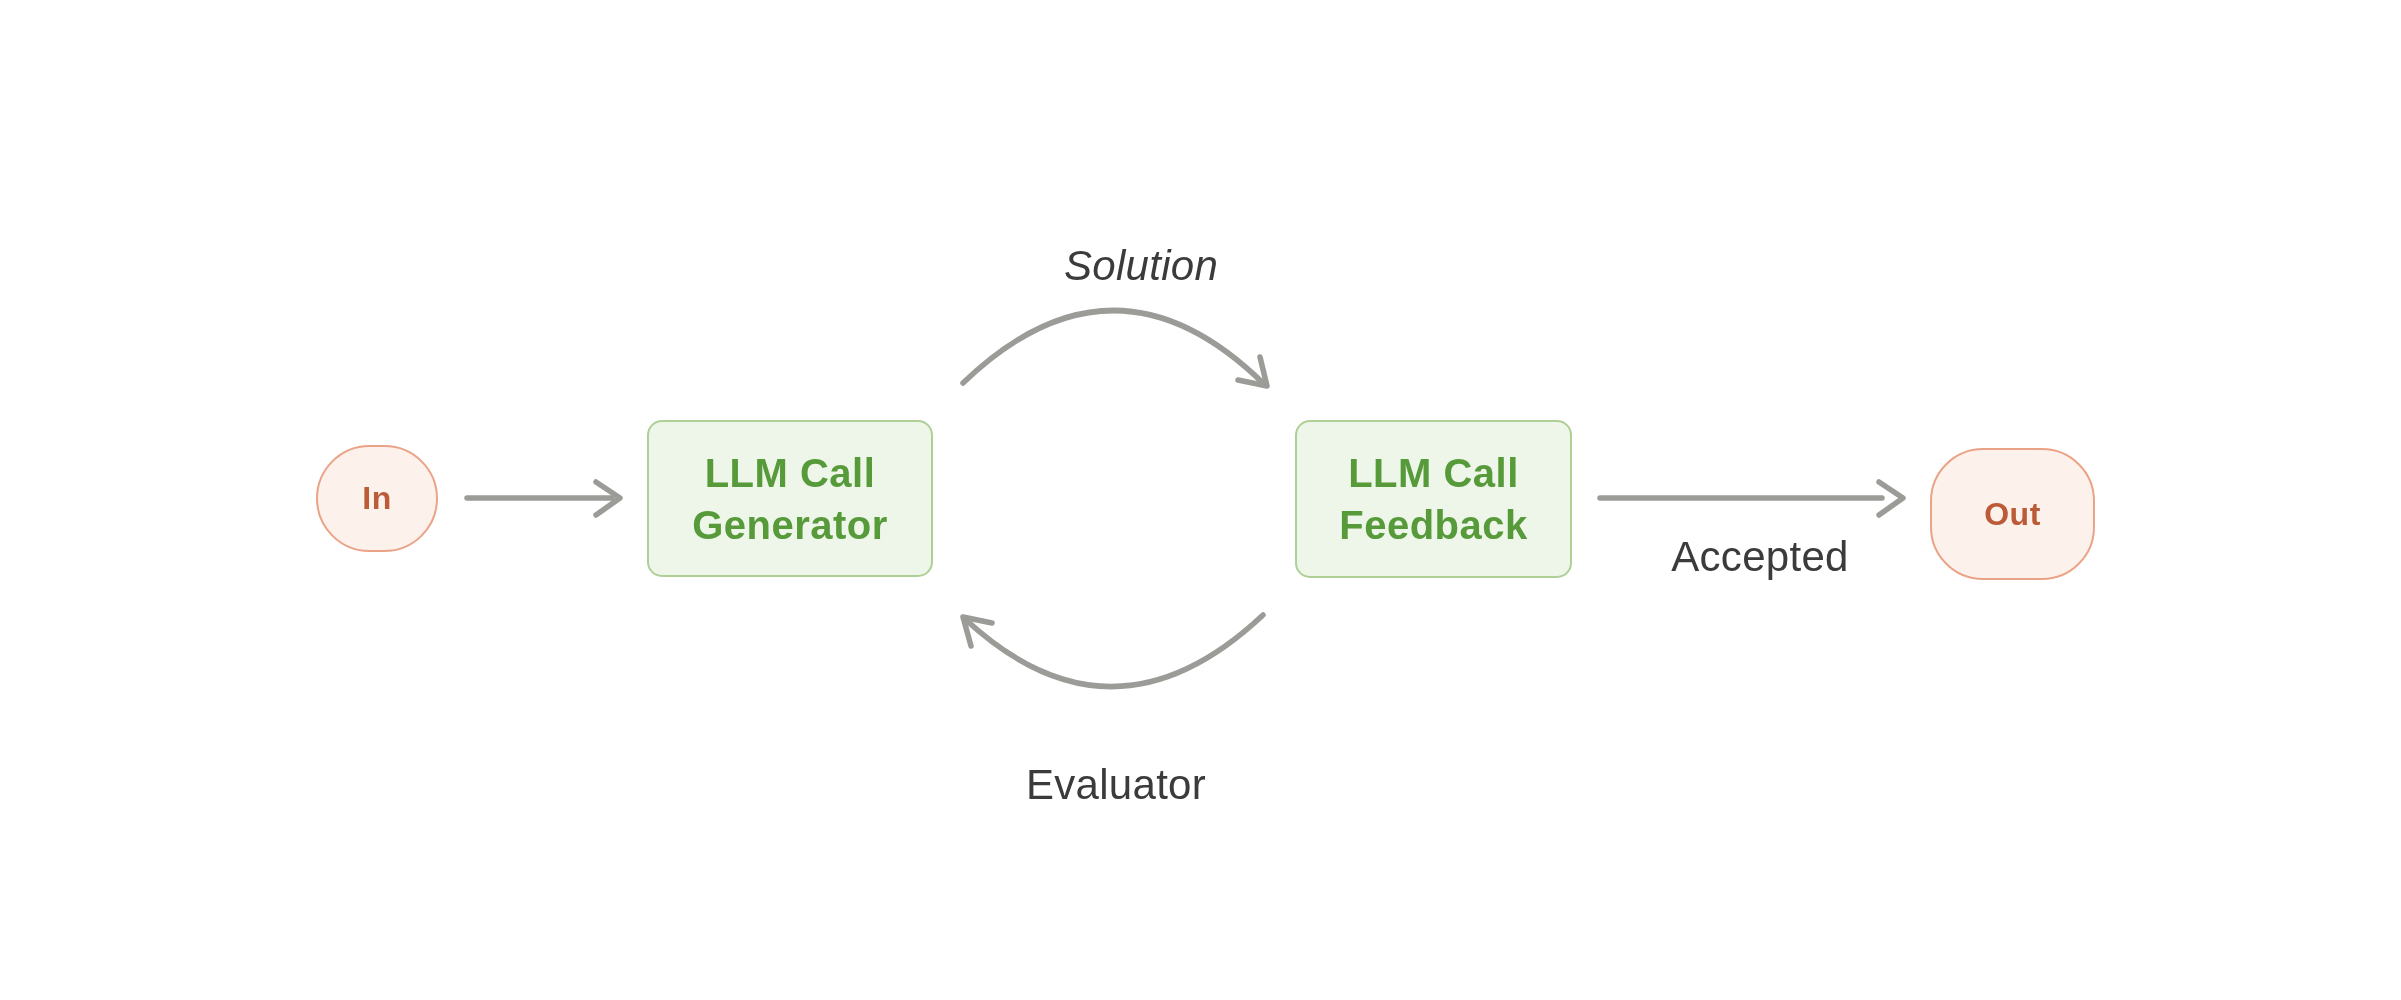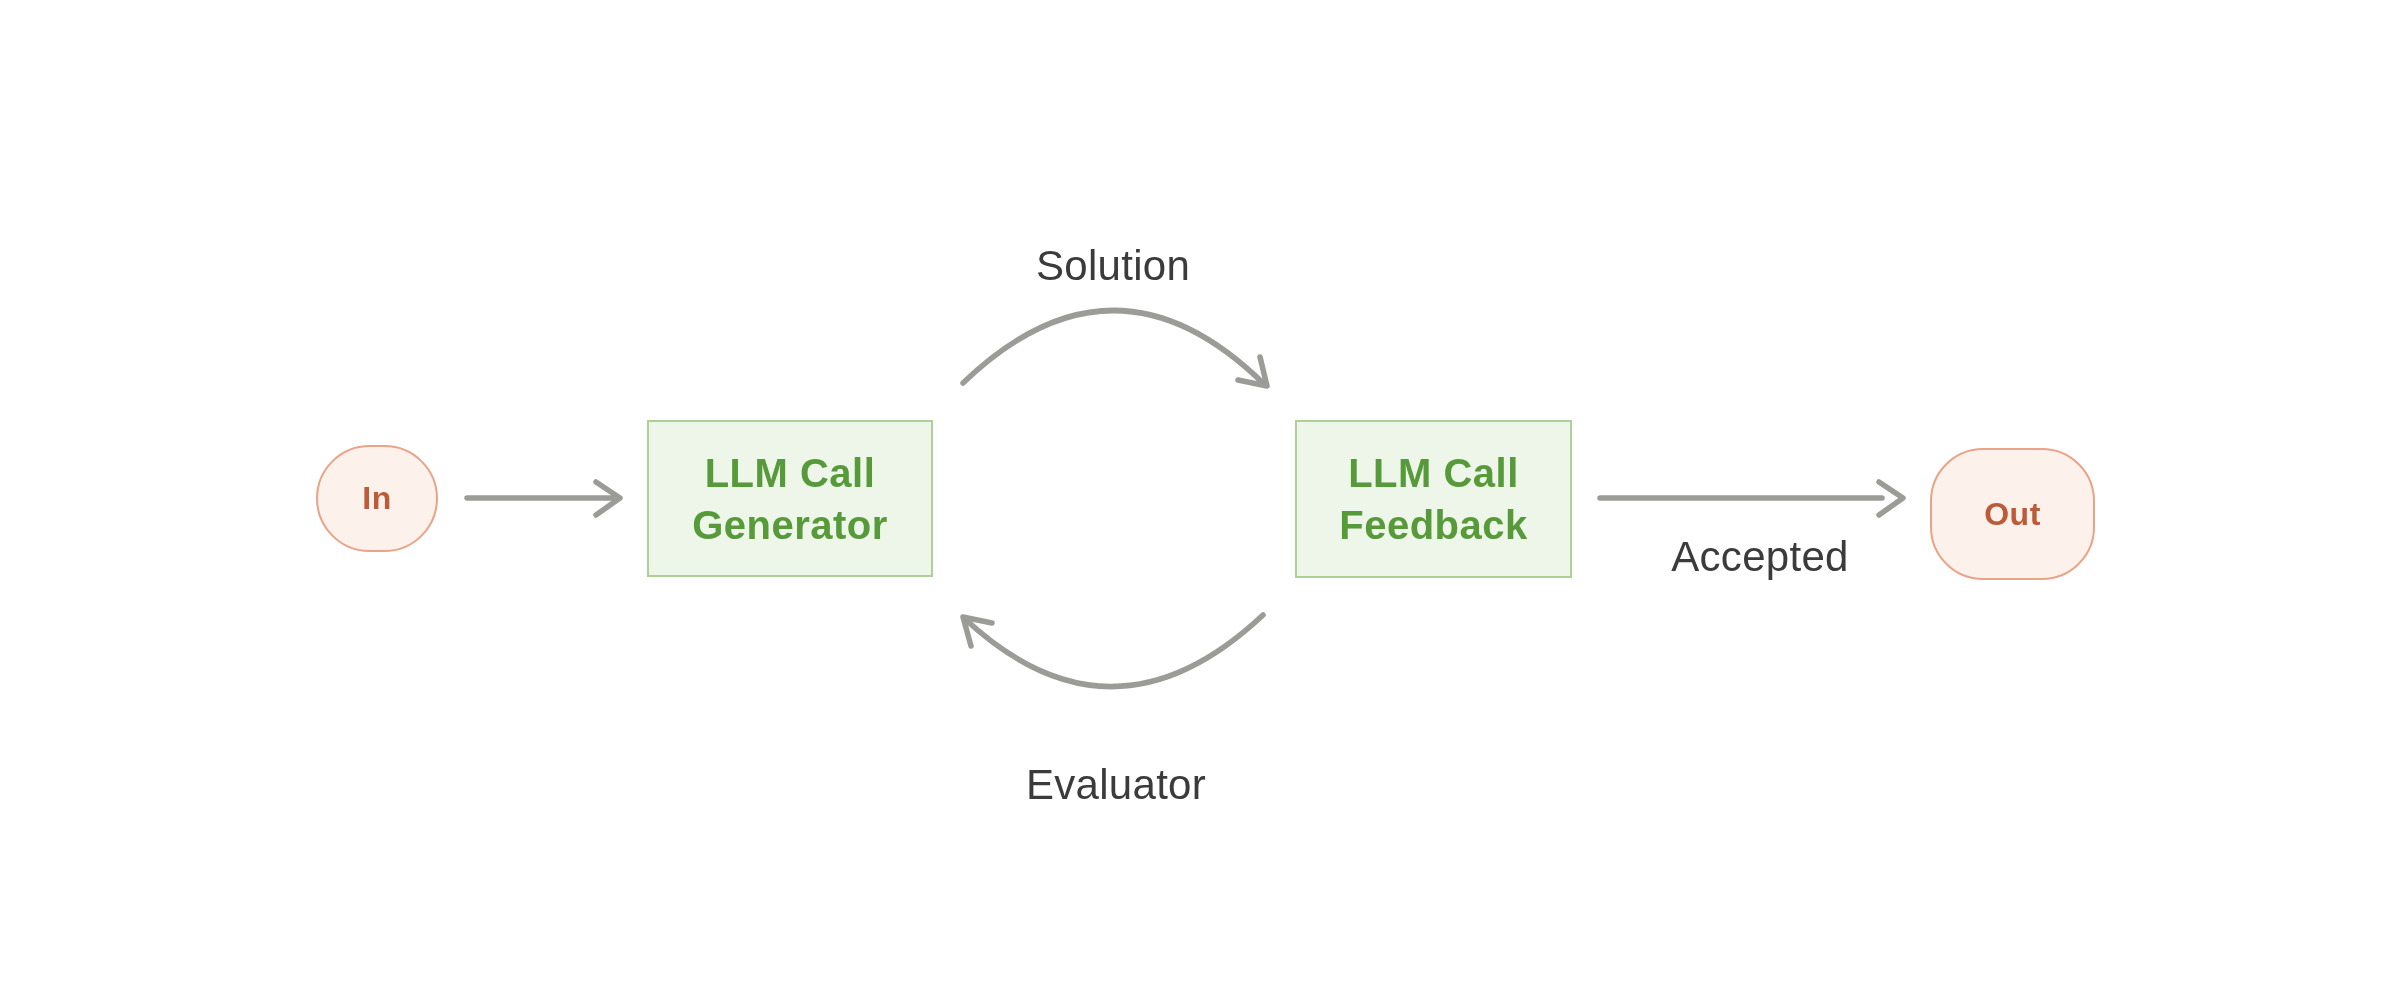--- a/index.html
+++ b/index.html
@@ -28,20 +28,21 @@
     stroke-linecap: round;
     stroke-linejoin: round;
   }
   .node {
     position: absolute;
     display: flex;
     align-items: center;
     justify-content: center;
     box-sizing: border-box;
     text-align: center;
+    border-radius: 15px;
   }
   .terminal {
     background: #fdf1ec;
     border: 2.5px solid #eba387;
     color: #bc5b38;
     font-weight: bold;
     font-size: 32px;
     letter-spacing: 0.5px;
   }
   .terminal.in {
@@ -74,21 +75,21 @@
   .edge-label {
     position: absolute;
     transform: translate(-50%, -50%);
     color: #3b3b3b;
     font-size: 42px;
     line-height: 48px;
     letter-spacing: 0.3px;
     text-align: center;
     white-space: nowrap;
   }
-  .edge-label.solution { left: 1113px; top: 266px; }
+  .edge-label.solution { left: 1141px; top: 266px; font-style: italic; }
   .edge-label.accepted { left: 1760px; top: 557px; text-align: right; }
   .edge-label.rejected { left: 1116px; top: 761px; }
 </style>
 </head>
 <body>
 
 <div class="canvas">
 
   <svg class="arrow-layer" viewBox="0 0 2401 1000">
 

